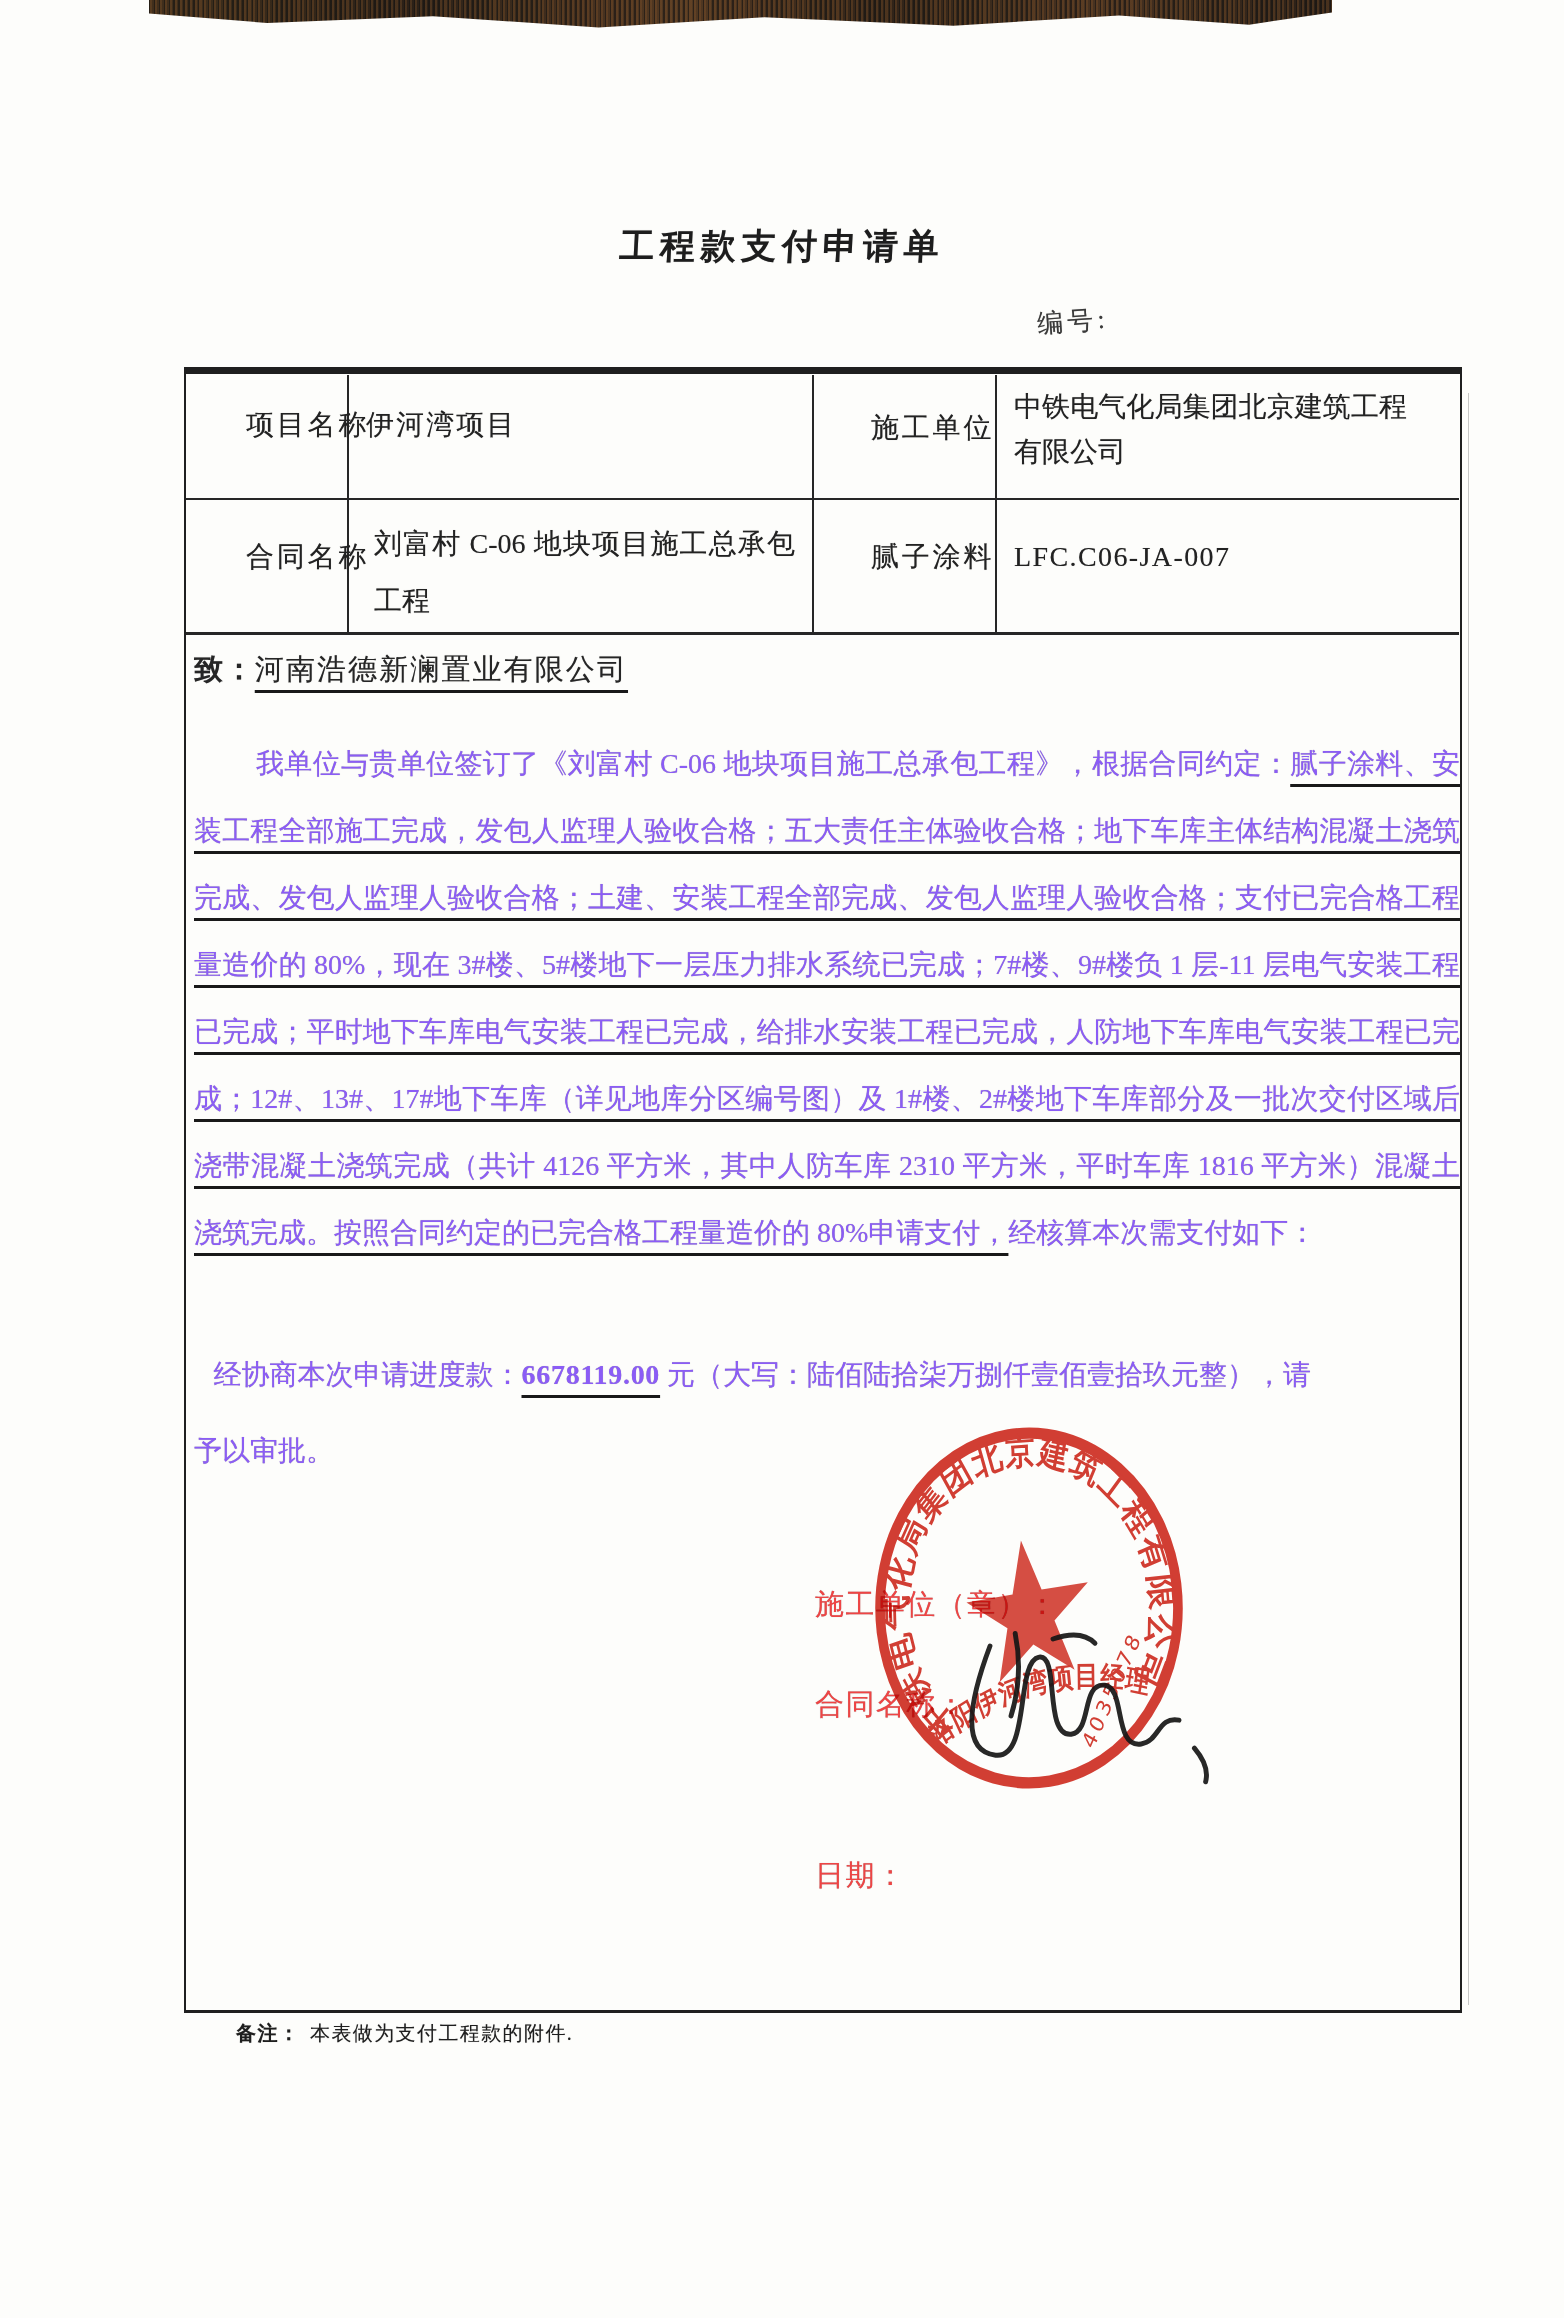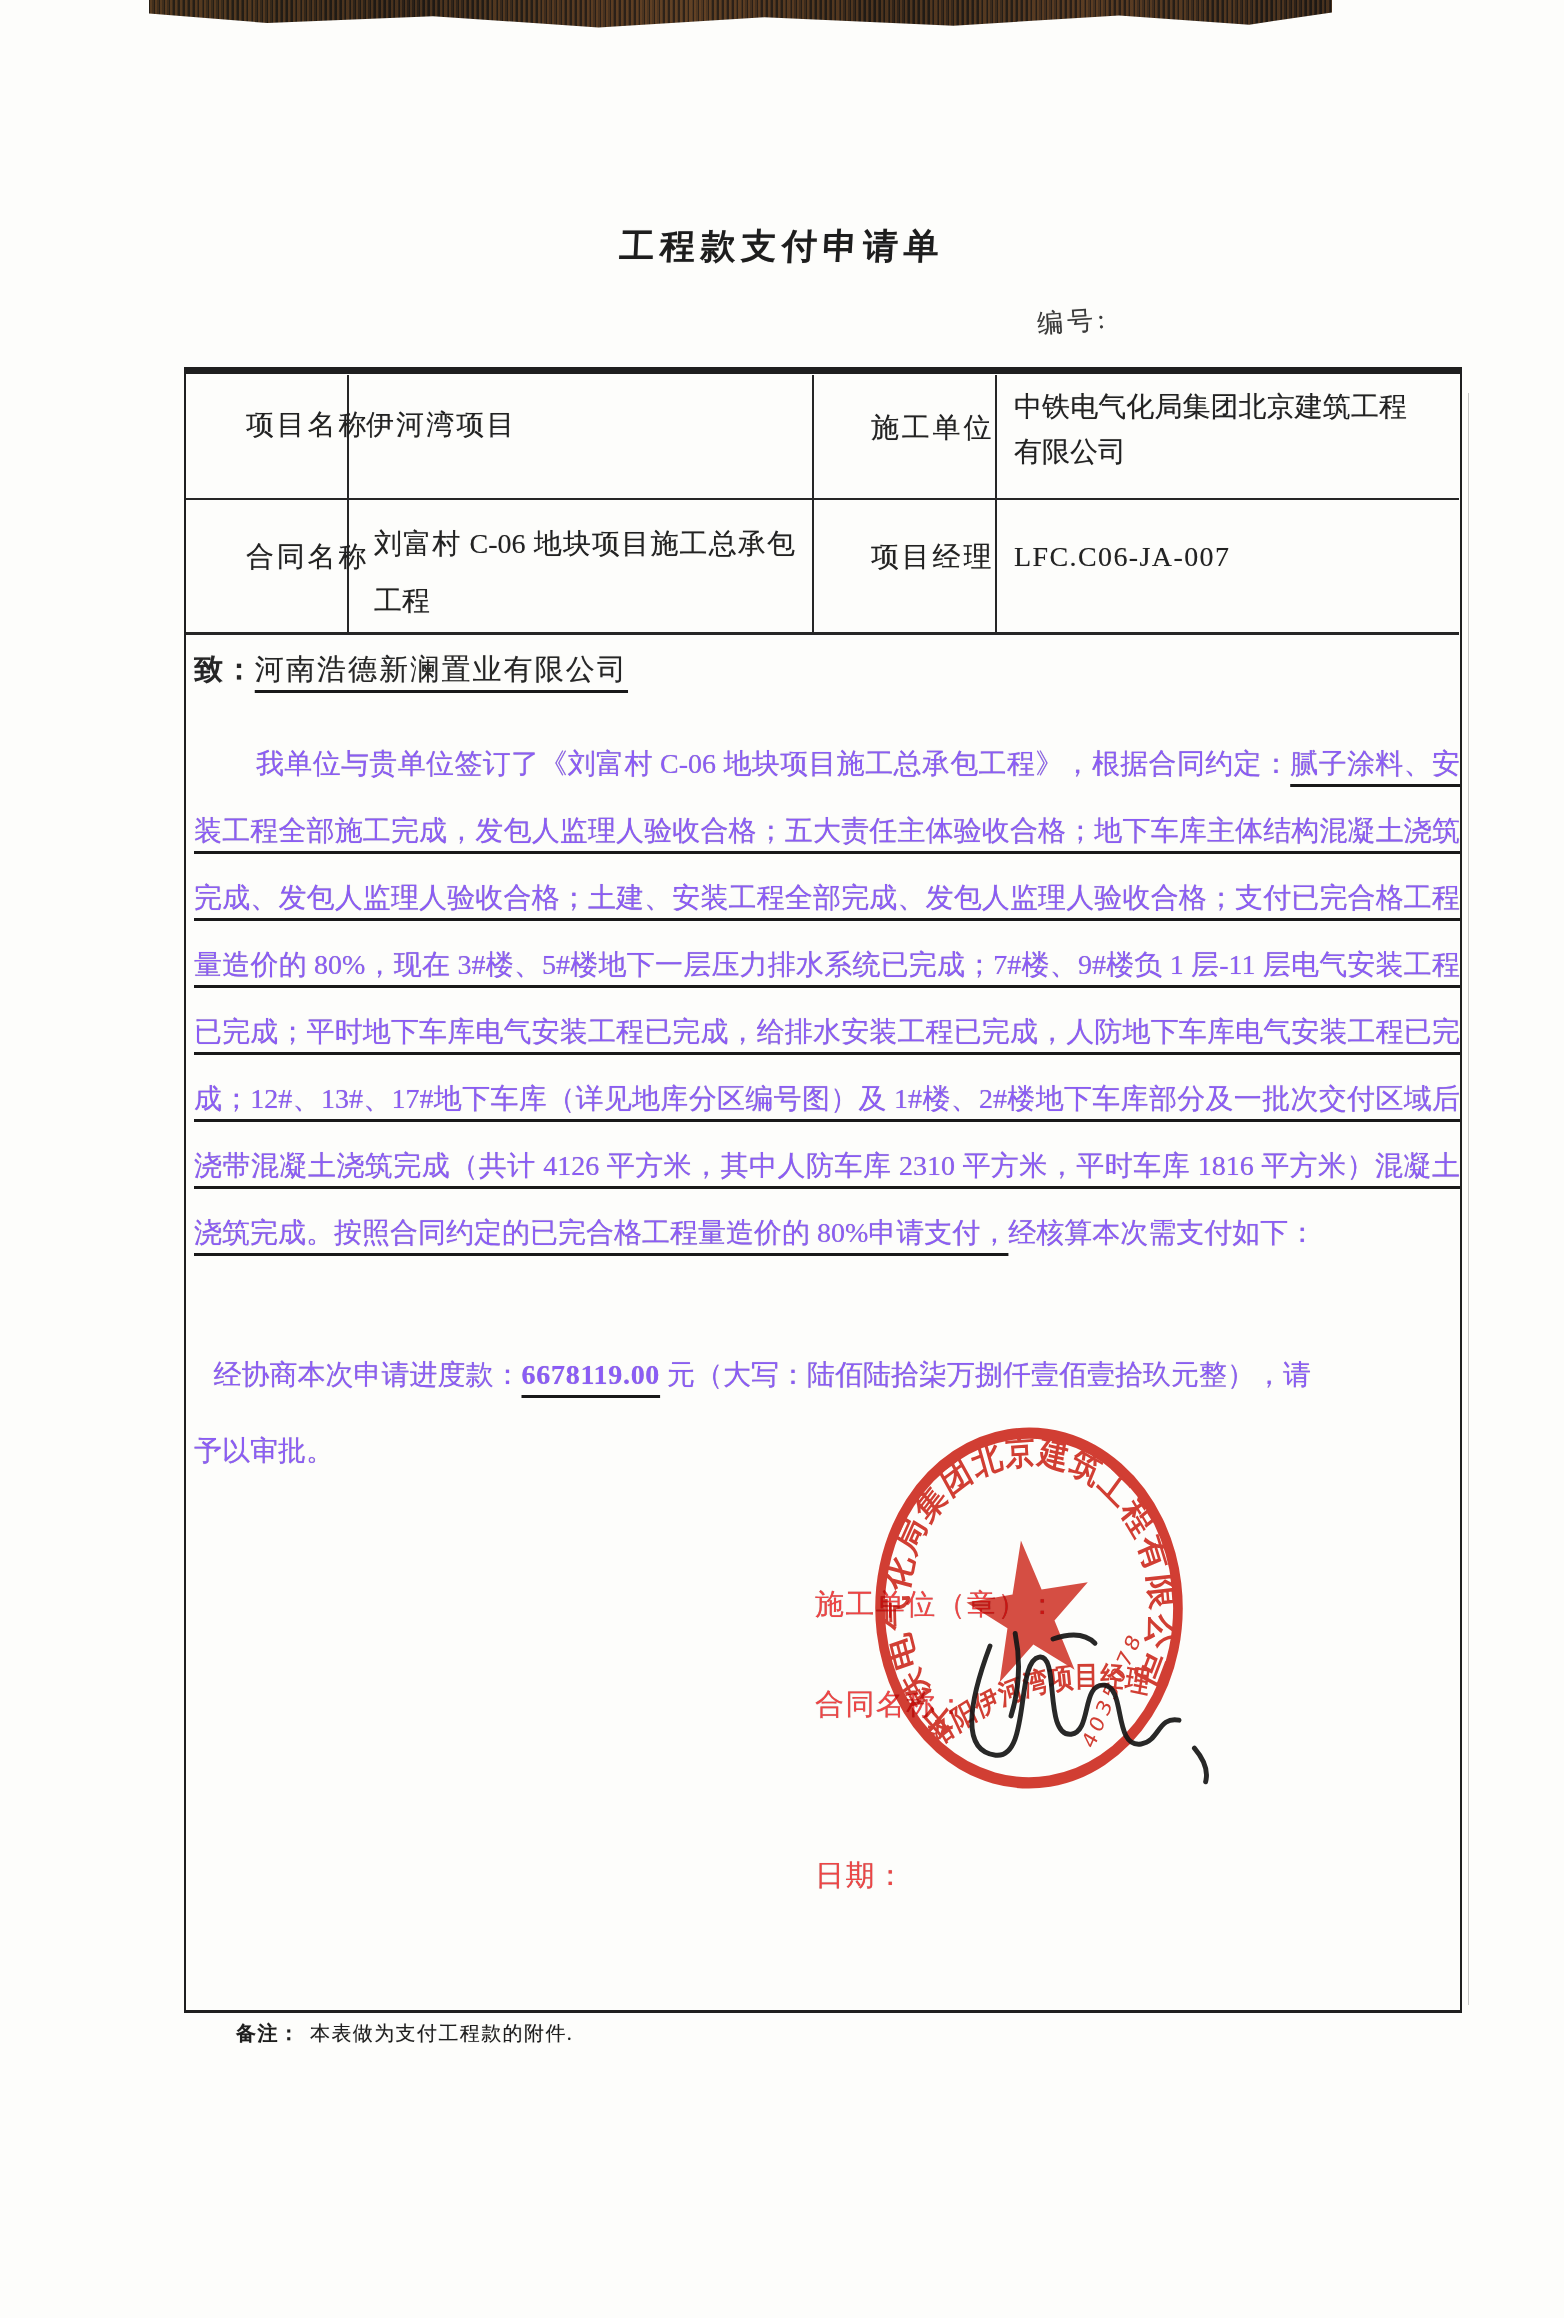--- a/index.html
+++ b/index.html
@@ -81,21 +81,21 @@
 <div class="abs gridline" style="left:186px;top:498px;width:1273px;height:2.1px;"></div>
 <div class="abs gridline" style="left:186px;top:632px;width:1273px;height:2.8px;"></div>
 
 <div class="abs cell lbl scan-blur" style="left:205px;top:411px;">项目名称</div>
 <div class="abs cell scan-blur" style="left:366px;top:411px;letter-spacing:2.1px;">伊河湾项目</div>
 <div class="abs cell lbl scan-blur" style="left:830px;top:414px;">施工单位</div>
 <div class="abs cell wrap scan-blur" style="left:1014px;top:384px;width:393px;">中铁电气化局集团北京建筑工程有限公司</div>
 
 <div class="abs cell lbl scan-blur" style="left:205px;top:543px;">合同名称</div>
 <div class="abs cell wrap scan-blur" style="left:374px;top:515px;width:421px;line-height:57px;">刘富村 C-06 地块项目施工总承包工程</div>
-<div class="abs cell lbl scan-blur" style="left:830px;top:543px;">项目经理</div>
+<div class="abs cell lbl scan-blur" style="left:830px;top:543px;">腻子涂料</div>
 <div class="abs cell scan-blur" style="left:1014px;top:543px;letter-spacing:1.4px;">LFC.C06-JA-007</div>
 
 <div class="abs to-line scan-blur">
   <b>致：</b><span class="ul">河南浩德新澜置业有限公司</span>
 </div>
 
 <div class="abs para para1 scan-blur"><span>我单位与贵单位签订了《刘富村 C-06 地块项目施工总承包工程》，根据合同约定：</span><span class="ul">腻子涂料、安装工程全部施工完成，发包人监理人验收合格；五大责任主体验收合格；地下车库主体结构混凝土浇筑完成、发包人监理人验收合格；土建、安装工程全部完成、发包人监理人验收合格；支付已完合格工程量造价的 80%，现在 3#楼、5#楼地下一层压力排水系统已完成；7#楼、9#楼负 1 层-11 层电气安装工程已完成；平时地下车库电气安装工程已完成，给排水安装工程已完成，人防地下车库电气安装工程已完成；12#、13#、17#地下车库（详见地库分区编号图）及 1#楼、2#楼地下车库部分及一批次交付区域后浇带混凝土浇筑完成（共计 4126 平方米，其中人防车库 2310 平方米，平时车库 1816 平方米）混凝土浇筑完成。按照合同约定的已完合格工程量造价的 80%申请支付，</span><span>经核算本次需支付如下：</span></div>
 
 <div class="abs para para2 scan-blur"><span>经协商本次申请进度款：</span><span class="ul amount">6678119.00</span> <span>元（大写：陆佰陆拾柒万捌仟壹佰壹拾玖元整），请</span><br><span>予以审批。</span></div>
 

